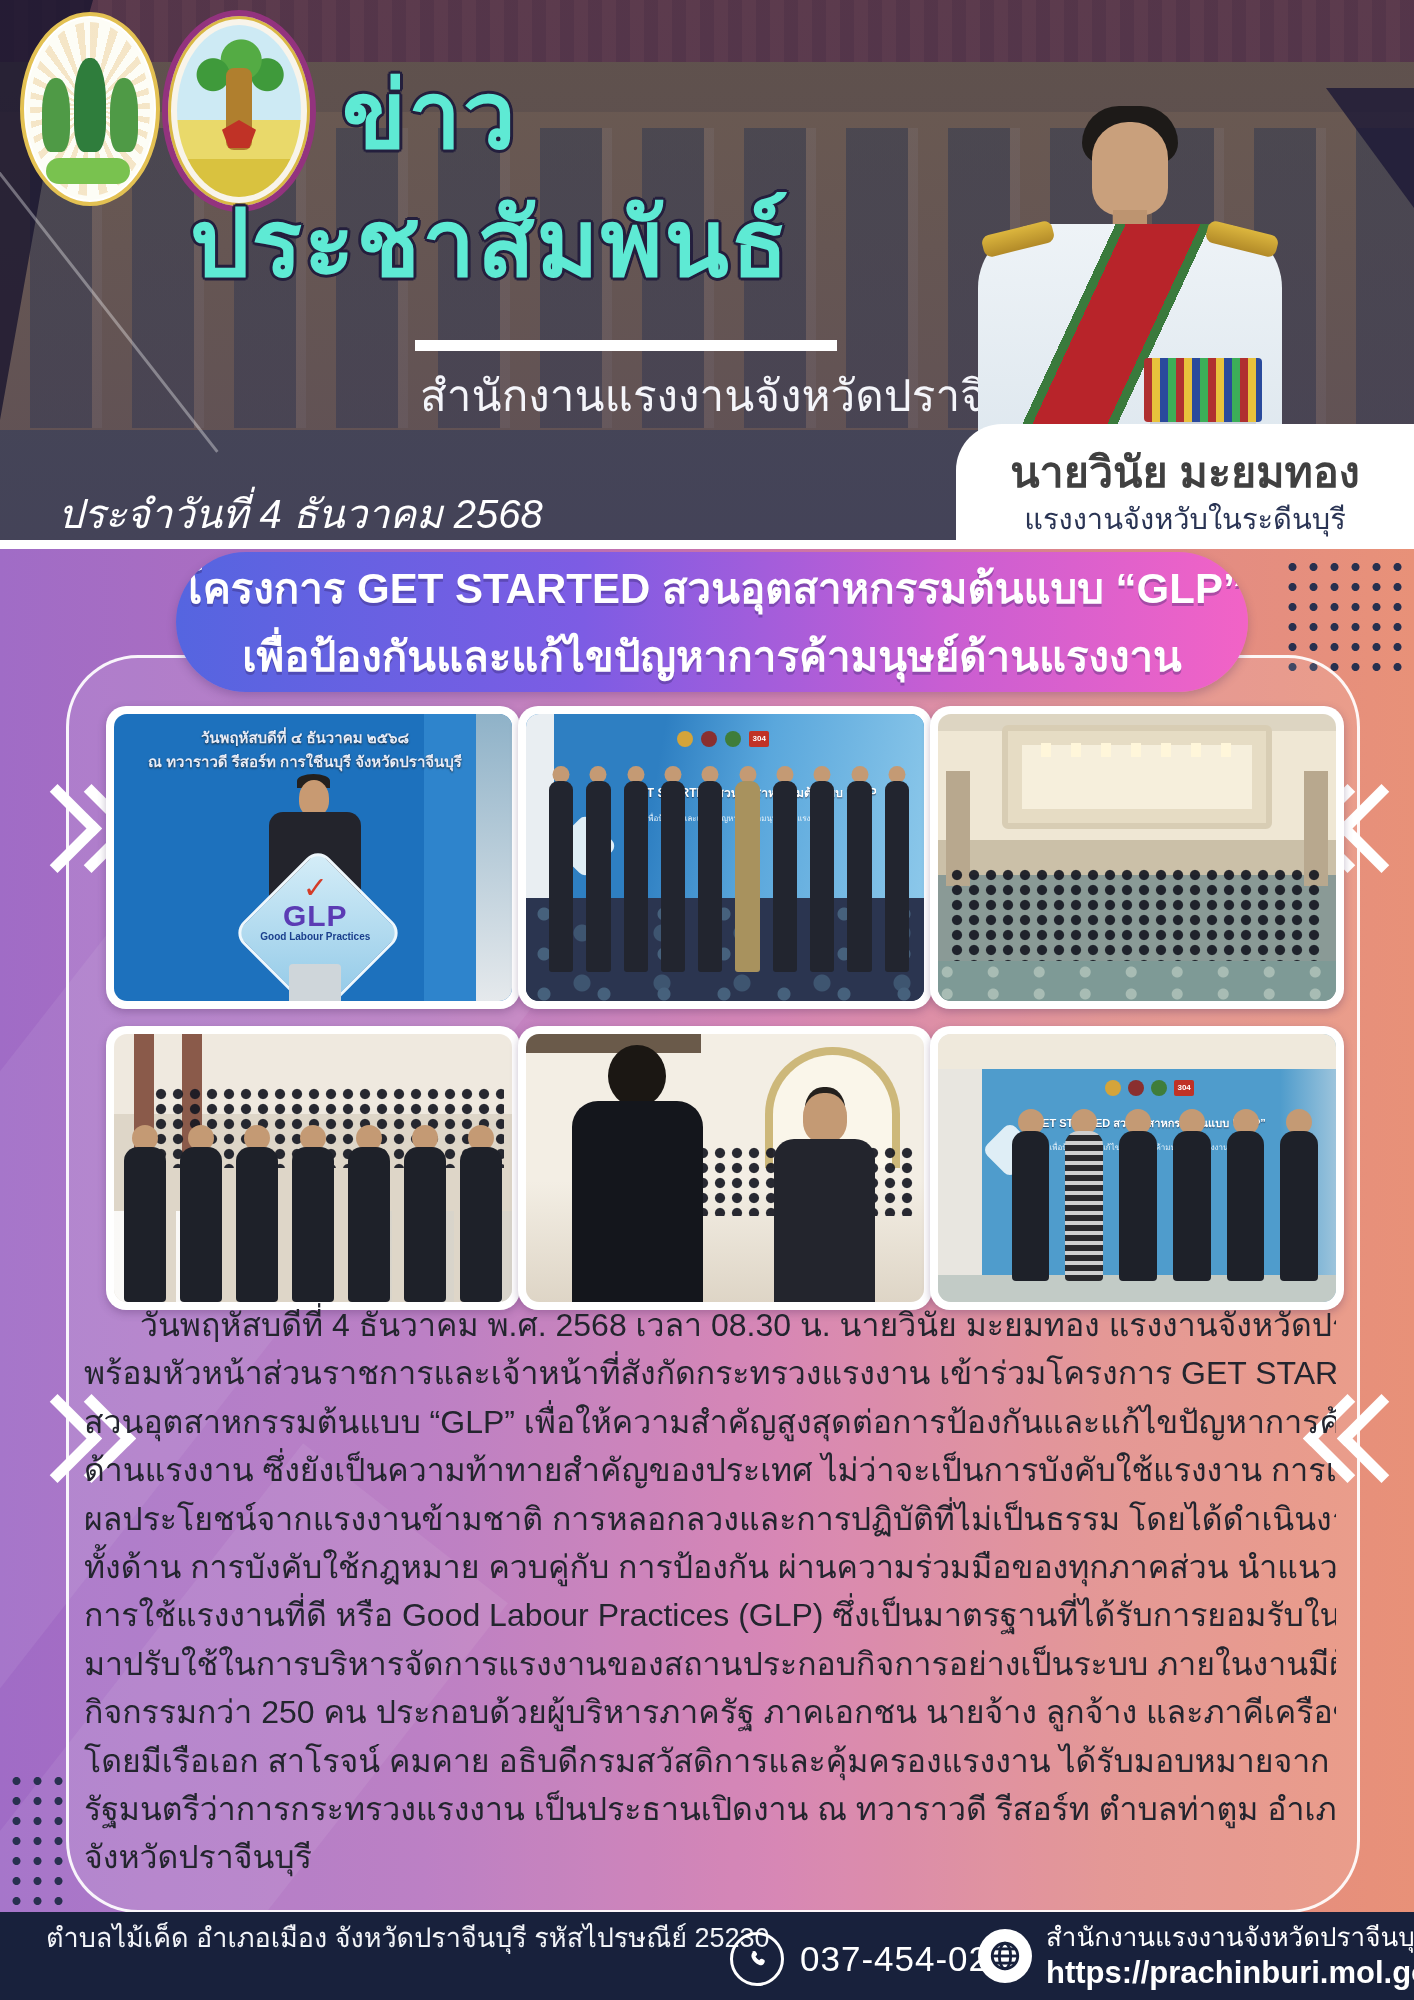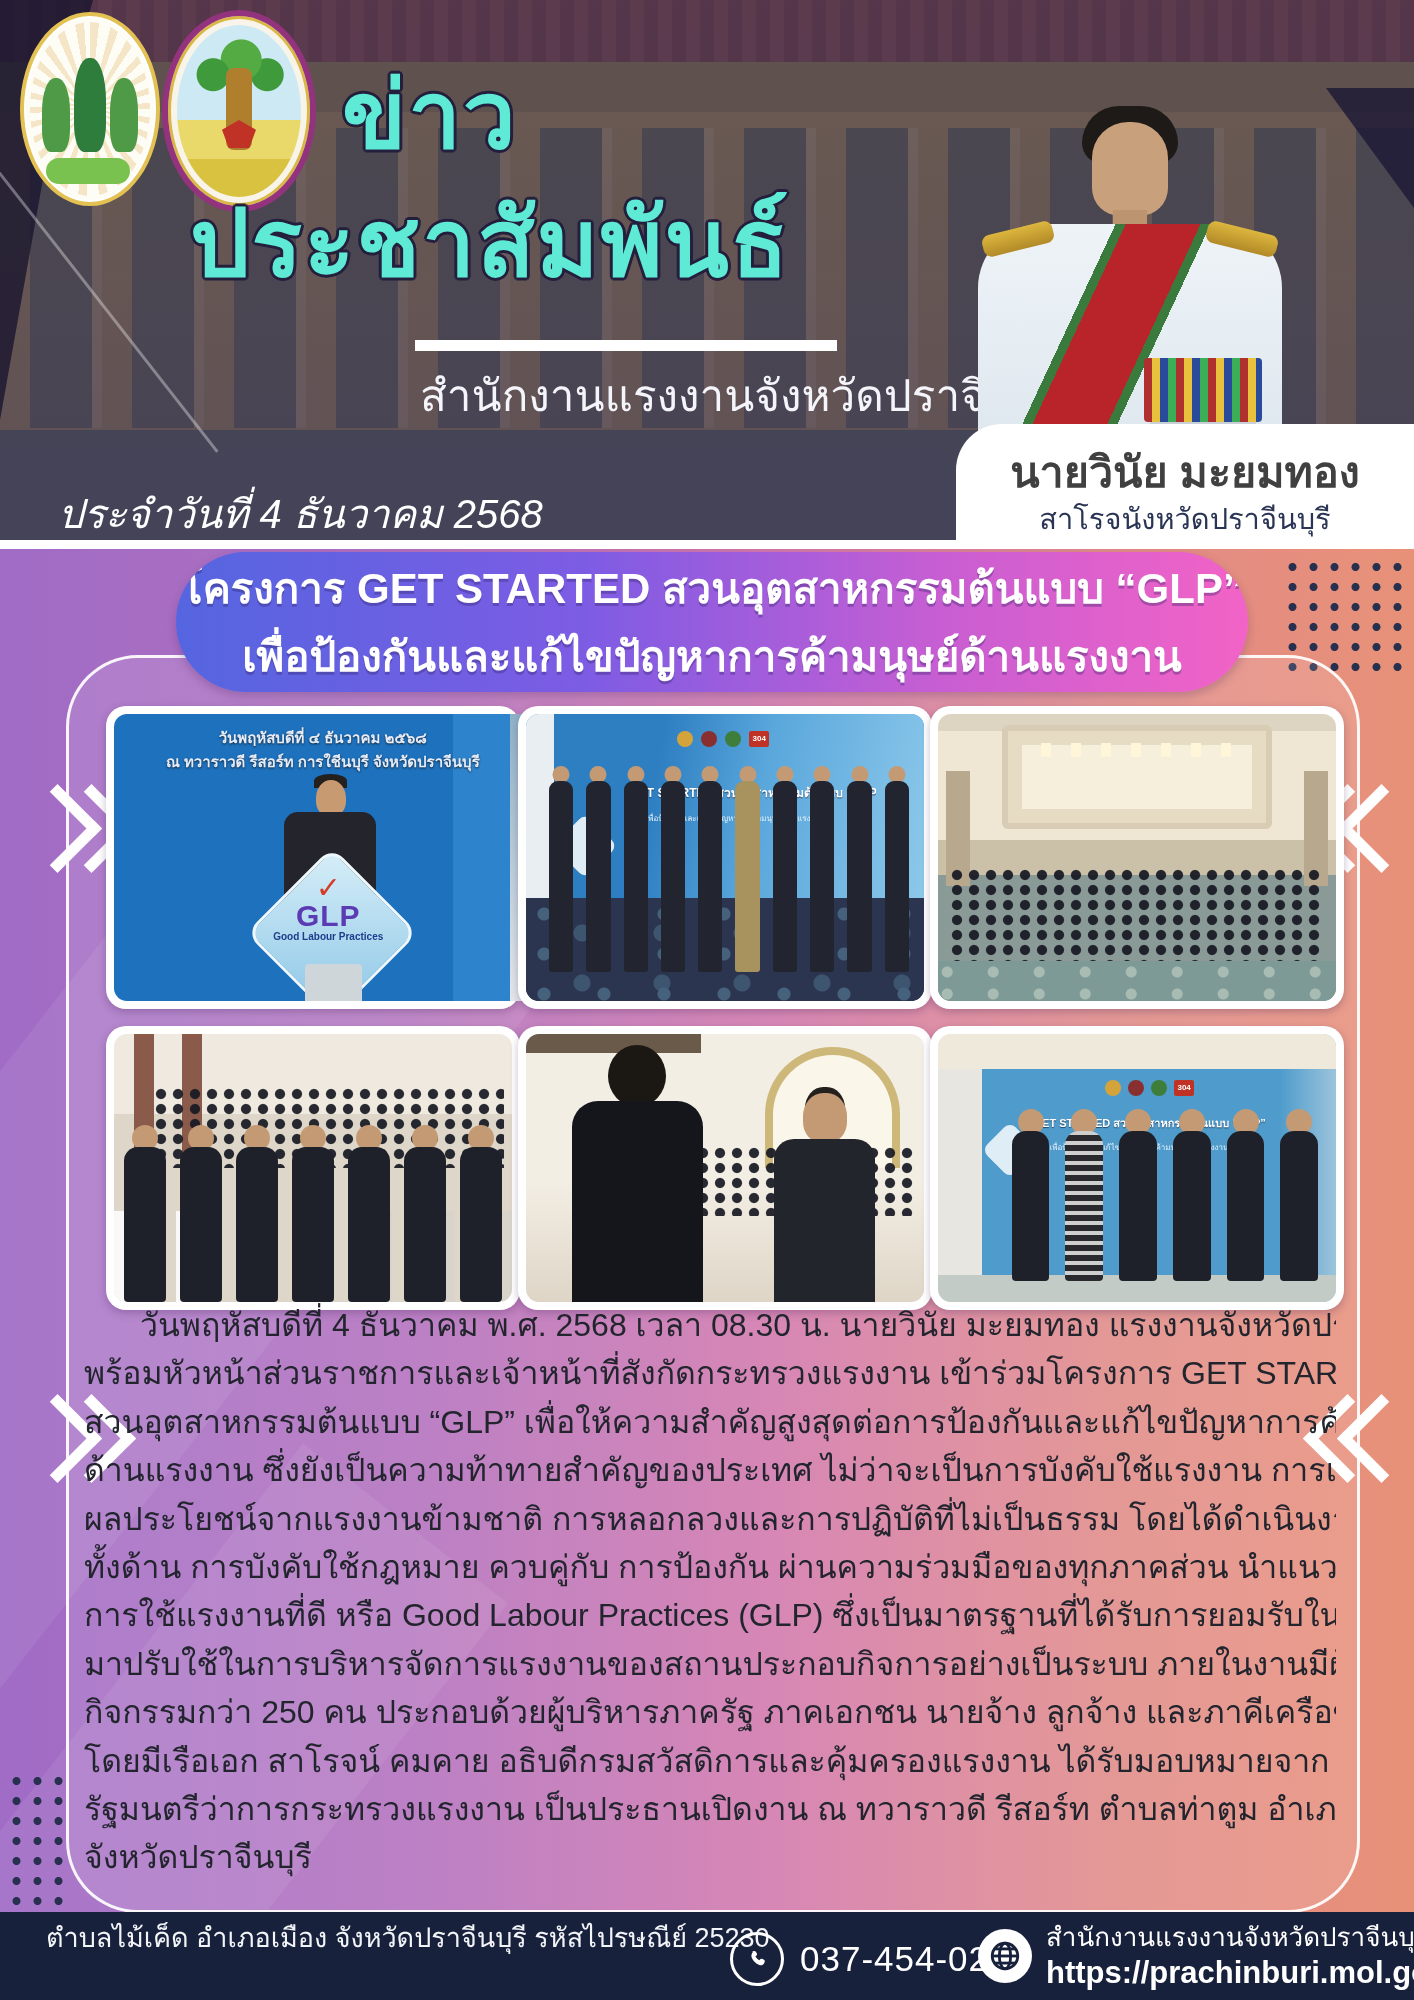--- a/index.html
+++ b/index.html
@@ -114,21 +114,21 @@
   .pc2{left:518px;top:157px;width:398px;height:287px;}
   .pc3{left:930px;top:157px;width:398px;height:287px;}
   .pc4{left:106px;top:477px;width:398px;height:268px;}
   .pc5{left:518px;top:477px;width:398px;height:268px;}
   .pc6{left:930px;top:477px;width:398px;height:268px;}
 
   .crowd-tex{background-image:radial-gradient(circle at 7px 6px,rgba(22,24,34,.92) 4.5px,transparent 5.6px);
              background-size:17px 15px;}
 
   
-  .s1{background:linear-gradient(90deg,#1d71bd 0 78%,#2e84cc 78% 100%);padding-left:37px;}
+  .s1{background:linear-gradient(90deg,#1d71bd 0 78%,#2e84cc 78% 100%);}
   .s1-side{position:absolute;right:0;top:0;width:9%;height:100%;background:linear-gradient(180deg,#8fb2c8,#e5e9ec);}
   .s1-cap{position:absolute;left:4%;width:88%;text-align:center;color:#e6ecf8;font-weight:bold;
           font-size:15px;white-space:nowrap;overflow:hidden;text-shadow:0 1px 2px #123;}
   .s1-cap1{top:12px;}
   .s1-cap2{top:36px;}
   .s1-head{position:absolute;left:46.5%;top:23%;width:30px;height:36px;background:#c89a72;border-radius:50% 50% 40% 40%;}
   .s1-hairm{position:absolute;left:46%;top:21%;width:33px;height:14px;background:#23201e;border-radius:50% 50% 0 0;}
   .s1-body{position:absolute;left:39%;top:34%;width:92px;height:34%;background:#23242c;border-radius:14px 14px 0 0;}
   .s1-glp{position:absolute;left:36%;top:55%;width:116px;height:116px;transform:rotate(45deg);
           background:linear-gradient(135deg,#d6eef8,#8cc6e6);border-radius:16px;border:3px solid #eef7fc;}
@@ -282,21 +282,21 @@
       <div class="p-face"></div>
       <div class="p-neck"></div>
       <div class="p-torso"></div>
       <div class="p-sash"></div>
       <div class="p-epl"></div>
       <div class="p-epr"></div>
       <div class="p-medals"></div>
     </div>
     <div class="name-card">
       <div class="officer-name">นายวินัย มะยมทอง</div>
-      <div class="officer-pos">สาโรจนังหวัดปราจีนบุรี</div>
+      <div class="officer-pos">แรงงานจังหวับในระดีนบุรี</div>
     </div>
   </div>
   <div class="white-strip"></div>
 
   <div class="bodyarea">
     <div class="streak streak1"></div>
     <div class="streak streak2"></div>
     <div class="dots dots-tr"></div>
     <div class="dots dots-bl"></div>
     <div class="frame"></div>

